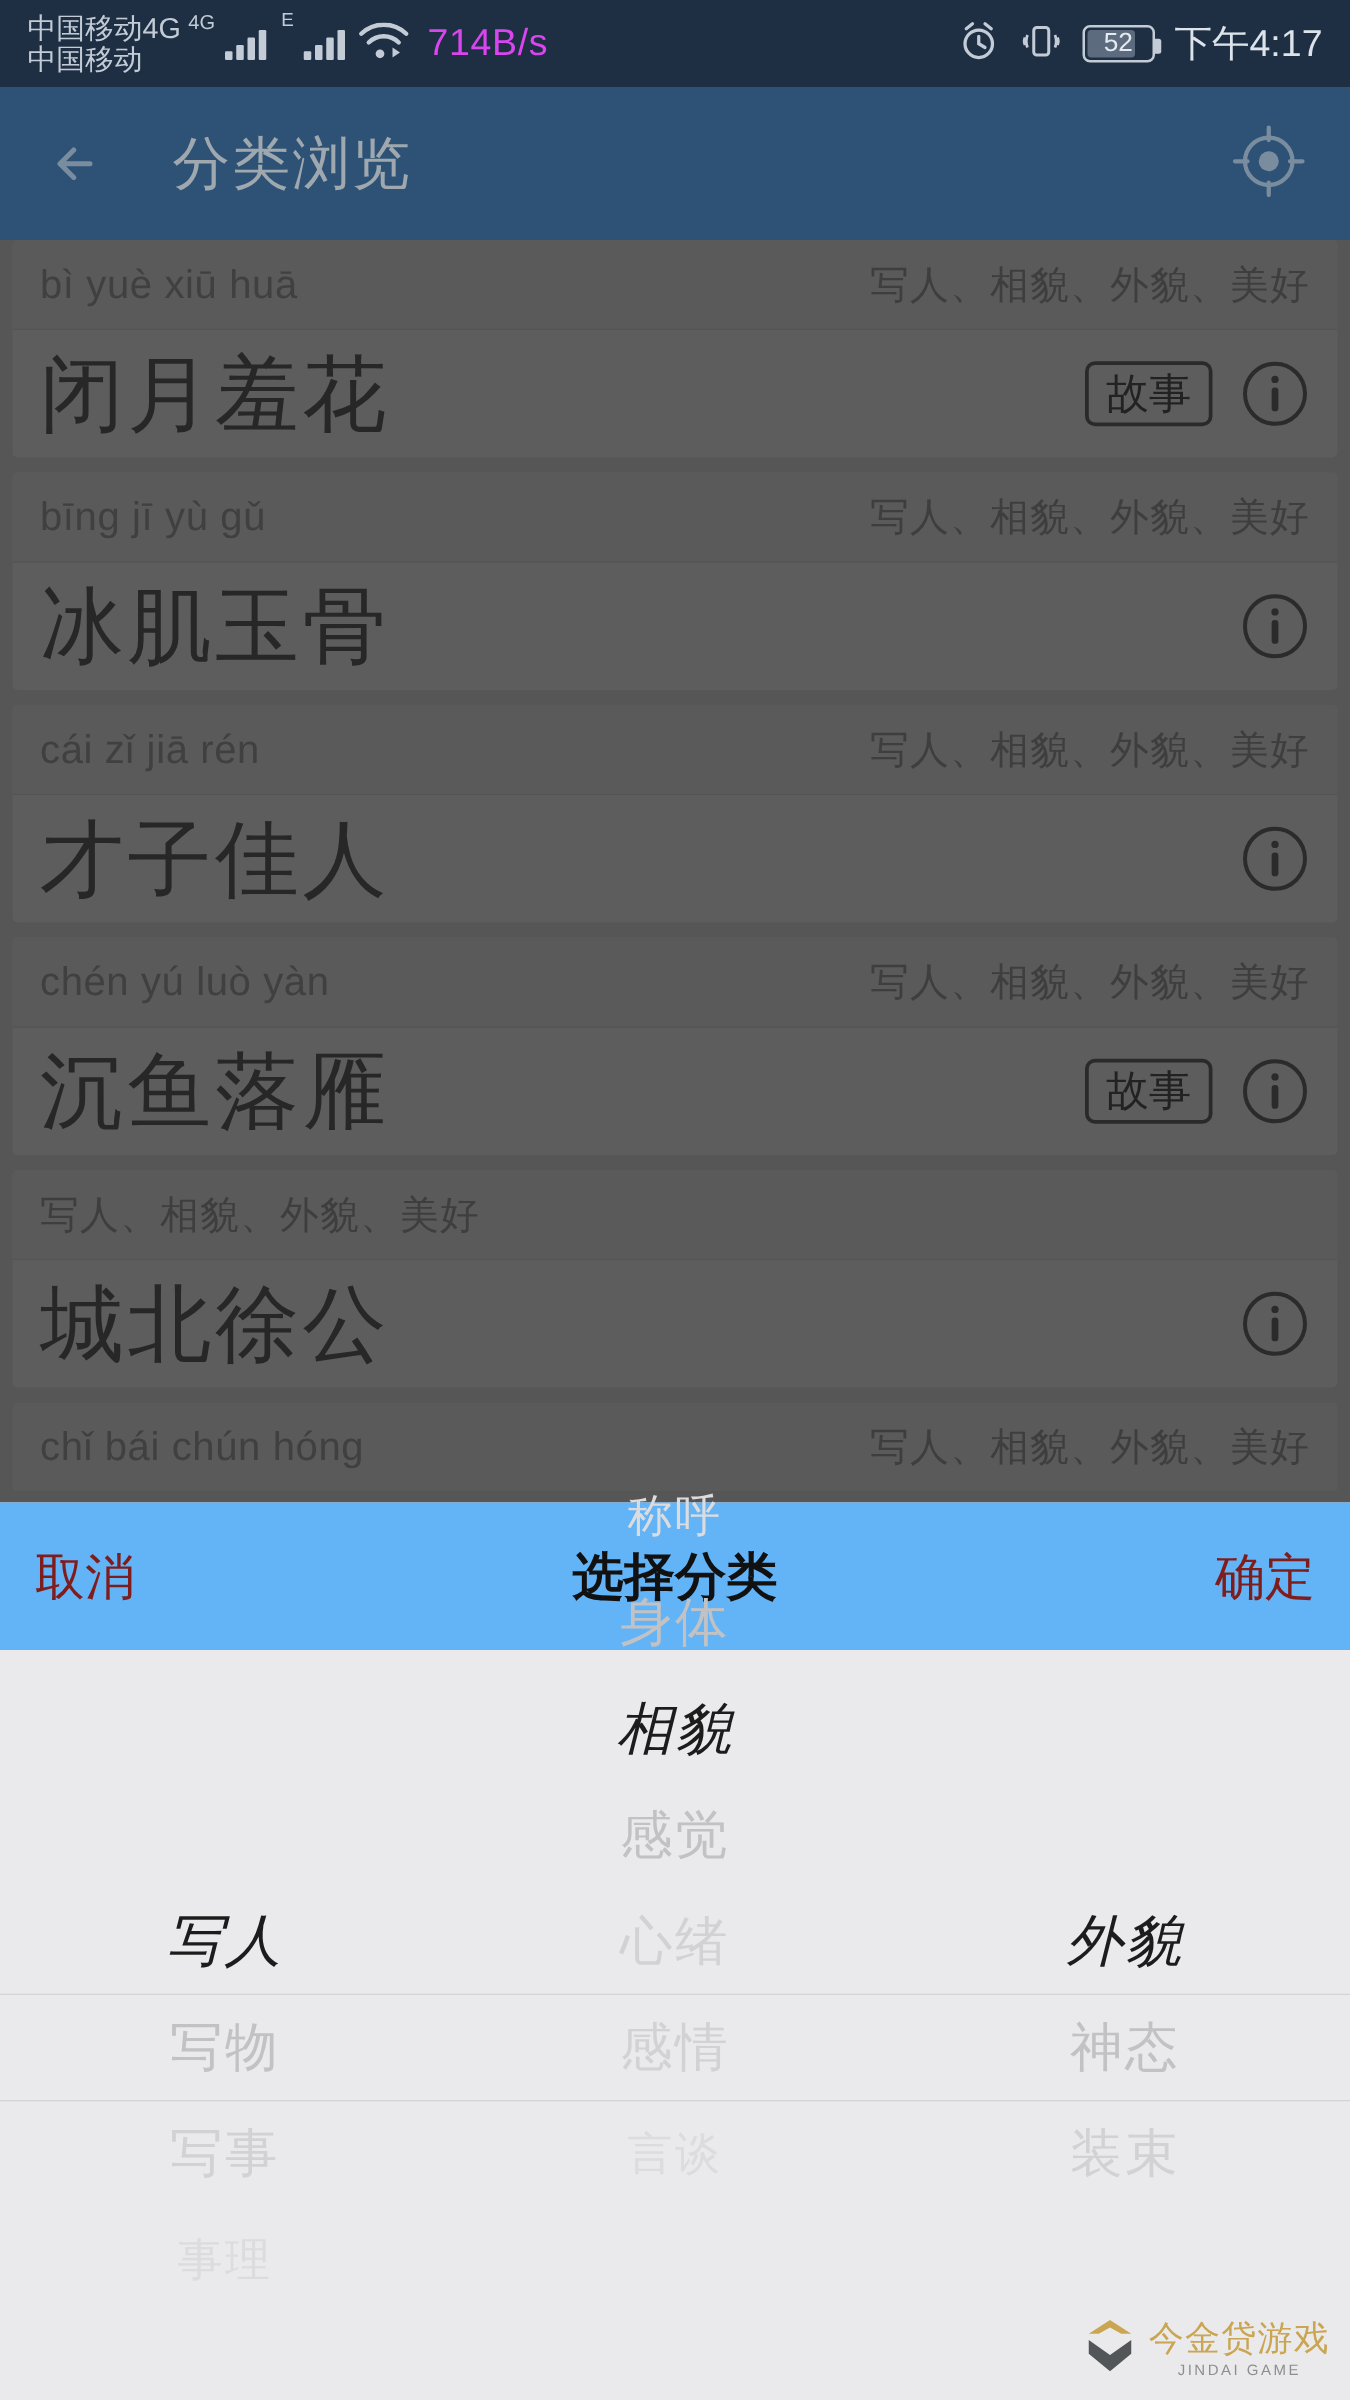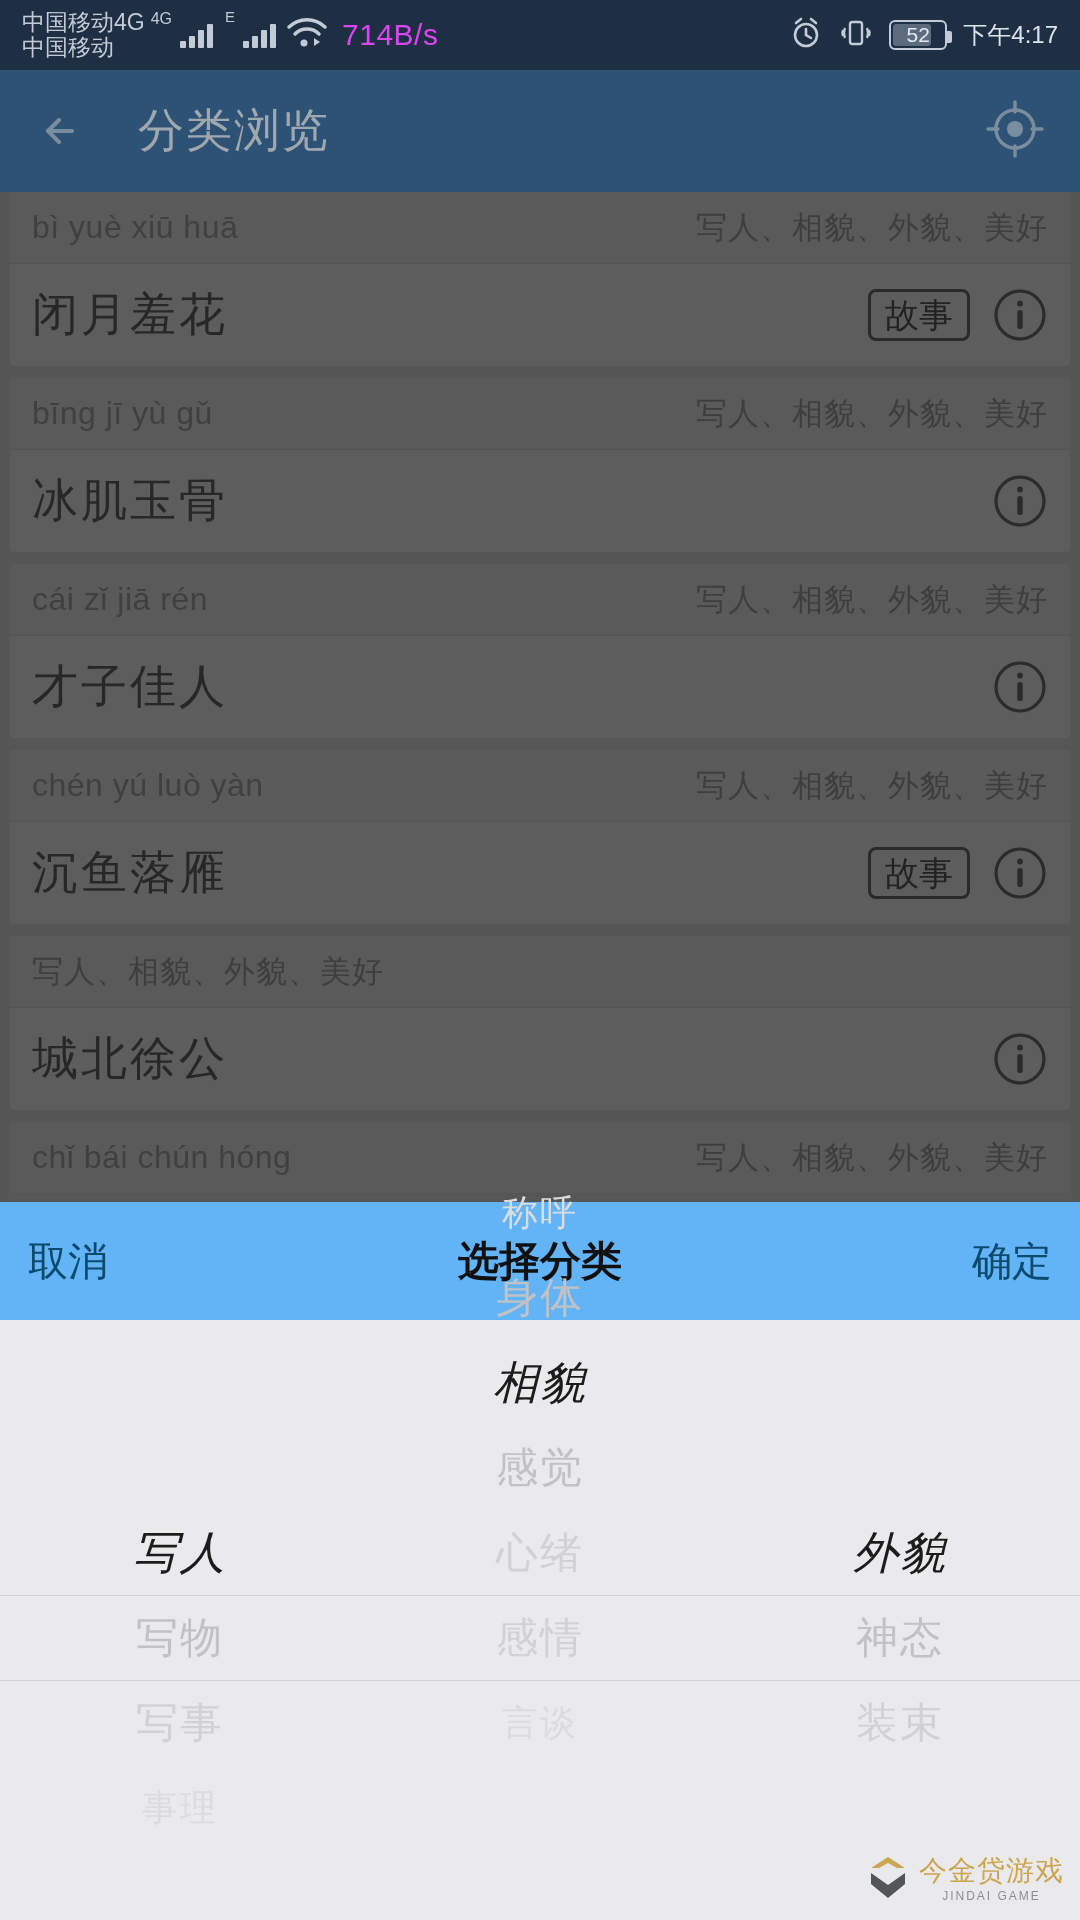--- a/index.html
+++ b/index.html
@@ -28,21 +28,21 @@
   .wifi { margin-left:10px; }
   .netspeed { font-size:30px; margin-left:14px; color:#d946ef; letter-spacing:0.5px; }
   .sb-right { margin-left:auto; display:flex; align-items:center; gap:16px; }
   .battery {
     width:58px; height:30px; border:2px solid #c3ccd6; border-radius:6px;
     display:flex; align-items:center; justify-content:center; position:relative;
   }
   .battery::after{ content:""; position:absolute; right:-7px; top:9px; width:5px; height:12px; background:#c3ccd6; border-radius:0 2px 2px 0;}
   .battery .fill { position:absolute; left:2px; top:2px; bottom:2px; width:38px; background:#5c6b7d; border-radius:3px;}
   .battery span { position:relative; font-size:21px; color:#e4eaf0; }
-  .clock { font-size:24px; color:#dce3ea; }
+  .clock { font-size:30px; color:#dce3ea; }
 
   
   .appbar {
     position:absolute; top:70px; left:0; width:1080px; height:122px;
     background:#2e5276; display:flex; align-items:center; padding:0 34px;
   }
   .backarrow { width:56px; height:56px; position:relative; opacity:.62; }
   .apptitle { font-size:46px; color:#9fa8ae; margin-left:48px; letter-spacing:2px; }
   .gps { margin-left:auto; opacity:.62; }
 
@@ -51,38 +51,38 @@
   .card { margin:0 10px 12px 10px; background:#787878; border-radius:4px; overflow:hidden; }
   .card .pyrow {
     height:72px; display:flex; align-items:center; justify-content:space-between;
     padding:0 22px; border-bottom:1px solid #6b6b6b; background:#747474;
   }
   .pinyin { font-size:32px; color:#4c4c4c; letter-spacing:.5px; }
   .tags { font-size:31px; color:#4a4a4a; letter-spacing:1px; }
   .card .mainrow {
     height:102px; display:flex; align-items:center; justify-content:space-between; padding:0 22px;
   }
-  .idiom { font-size:46px; color:#262626; letter-spacing:3px; }
+  .idiom { font-size:67px; color:#262626; letter-spacing:3px; }
   .rowright { display:flex; align-items:center; gap:22px; }
   .storybadge {
     border:3px solid #2b2b2b; border-radius:8px; padding:6px 14px;
     font-size:34px; color:#1f1f1f; line-height:1;
   }
   .infoicon { width:56px; height:56px; }
 
   
   .scrim { position:absolute; top:192px; left:0; width:1080px; height:1010px; background:rgba(40,40,40,.34); }
 
   
   .picker { position:absolute; left:0; bottom:0; width:1080px; height:718px; background:#eaeaec; }
   .pickerbar {
     height:118px; background:#63b3f7; display:flex; align-items:center;
     padding:0 28px; position:relative;
   }
-  .pk-cancel, .pk-ok { font-size:40px; color:#0c4a6e; }
+  .pk-cancel, .pk-ok { font-size:40px; color:#7f1d1d; }
   .pk-title { position:absolute; left:0; right:0; text-align:center; font-size:41px; font-weight:bold; color:#111; }
   .pk-ok { margin-left:auto; }
   .wheels { position:relative; height:600px; display:flex; }
   .wheel { flex:1; position:relative; }
   .wheel .items { position:absolute; left:0; right:0; top:0; text-align:center; }
   .wi { height:85px; line-height:85px; font-size:42px; color:#d2d2d4; letter-spacing:2px; }
   .wi.near { color:#c2c2c4; }
   .wi.sel { color:#1c1c1c; font-size:45px;font-style:italic; }
   .wi.small { font-size:36px; color:#dcdcde; }
   .selband {

